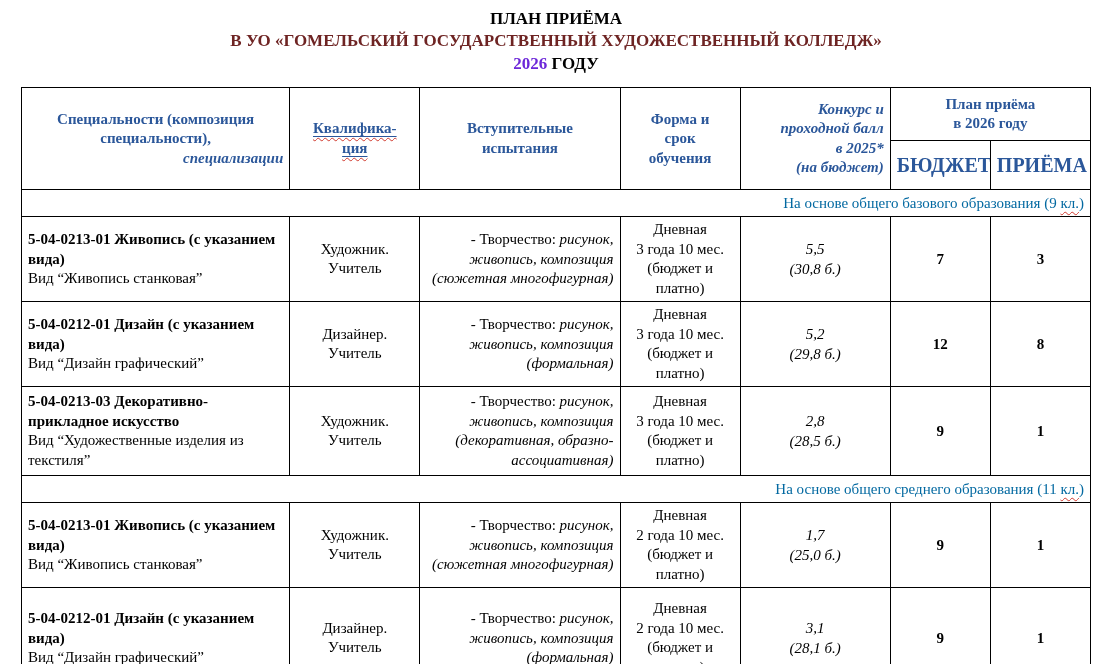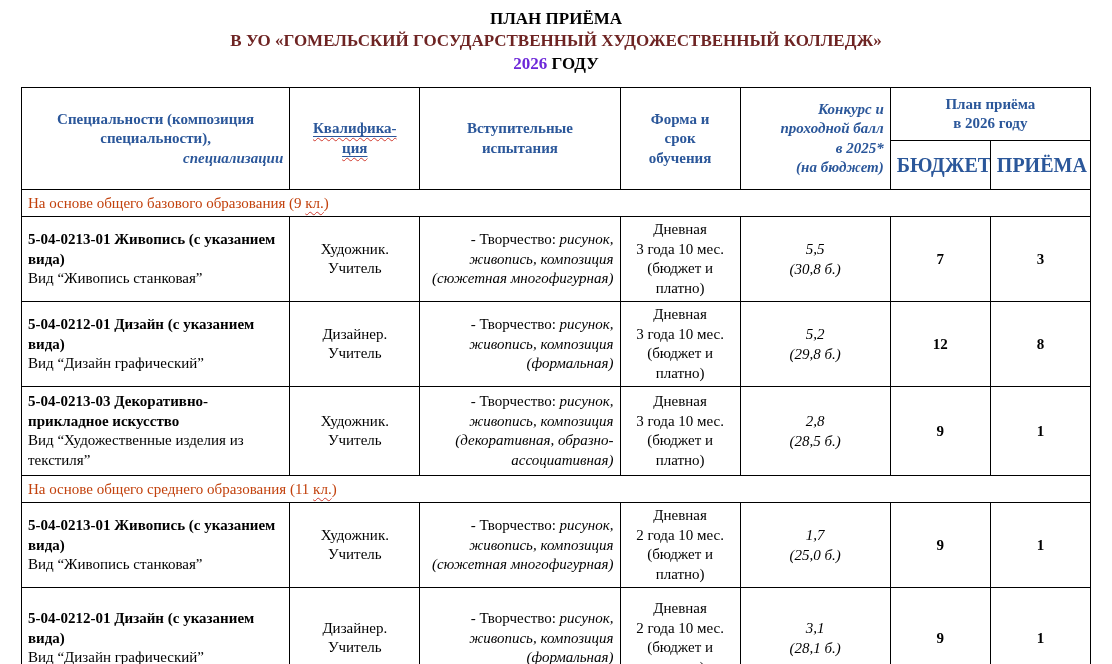--- a/index.html
+++ b/index.html
@@ -36,21 +36,21 @@
   .pre{ white-space:pre-line; }
   .hdr-italic{ font-style:italic;text-align:right; }
   .underl{ text-decoration:underline; text-underline-offset:3px; }
   .spell{ text-decoration:underline wavy #d03a2f 1px; text-decoration-skip-ink:none; text-underline-offset:4px; }
   .spell-only{ text-decoration:underline wavy #d03a2f 1px; text-decoration-skip-ink:none; text-underline-offset:3px; }
 
   tr.hrow1 th{ height:46px; }
   tr.hrow2 th{ height:42px; font-size:20px; }
 
   td.section{
-    color:#c2410c; text-align:left; font-size:15.5px;
+    color:#0369a1; text-align:right; font-size:15.5px;
     height:20px; padding:1px 4px; vertical-align:middle;
   }
   td.spec{ text-align:left; vertical-align:middle; line-height:1.3;margin-left:45px; }
   td.spec .code{ font-weight:bold; }
   td.qual{ text-align:center; vertical-align:middle; line-height:1.3; }
   td.exam{ text-align:right; vertical-align:middle; line-height:1.3; }
   td.exam .it{ font-style:italic; }
   td.form{ text-align:center; vertical-align:middle; line-height:1.3; }
   td.score{ text-align:center; vertical-align:middle; font-style:italic; line-height:1.35; }
   td.num{ text-align:center; vertical-align:middle; font-weight:bold; }

